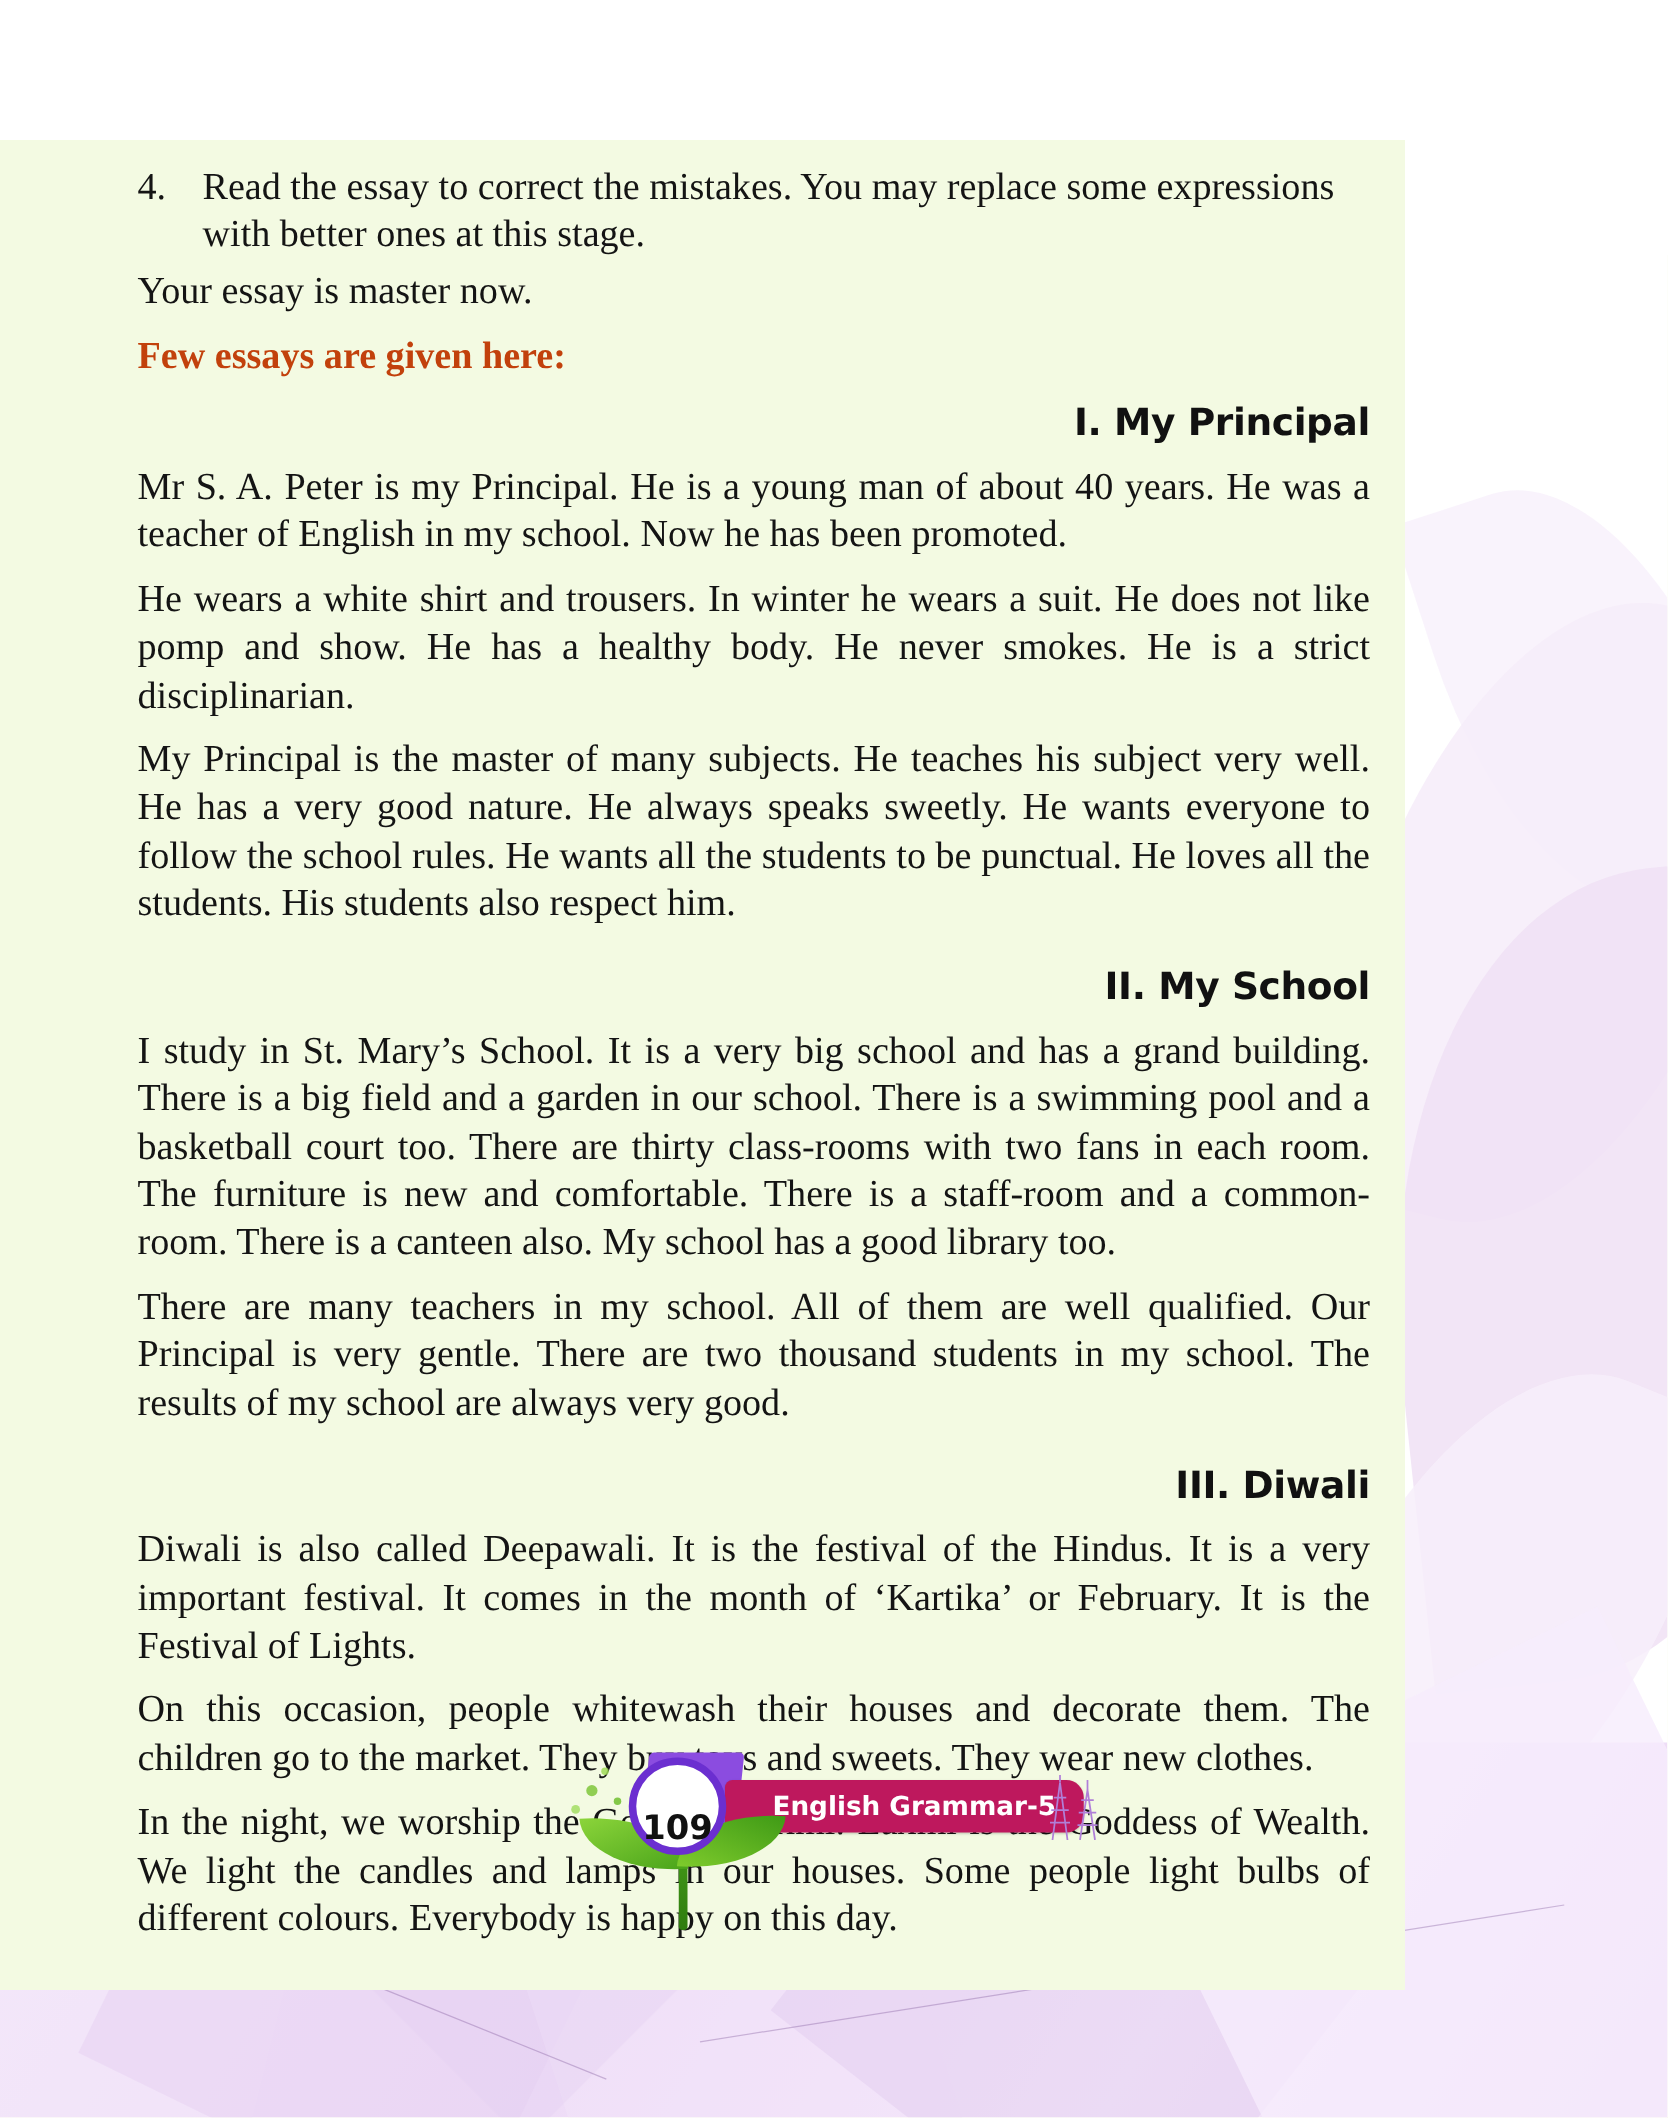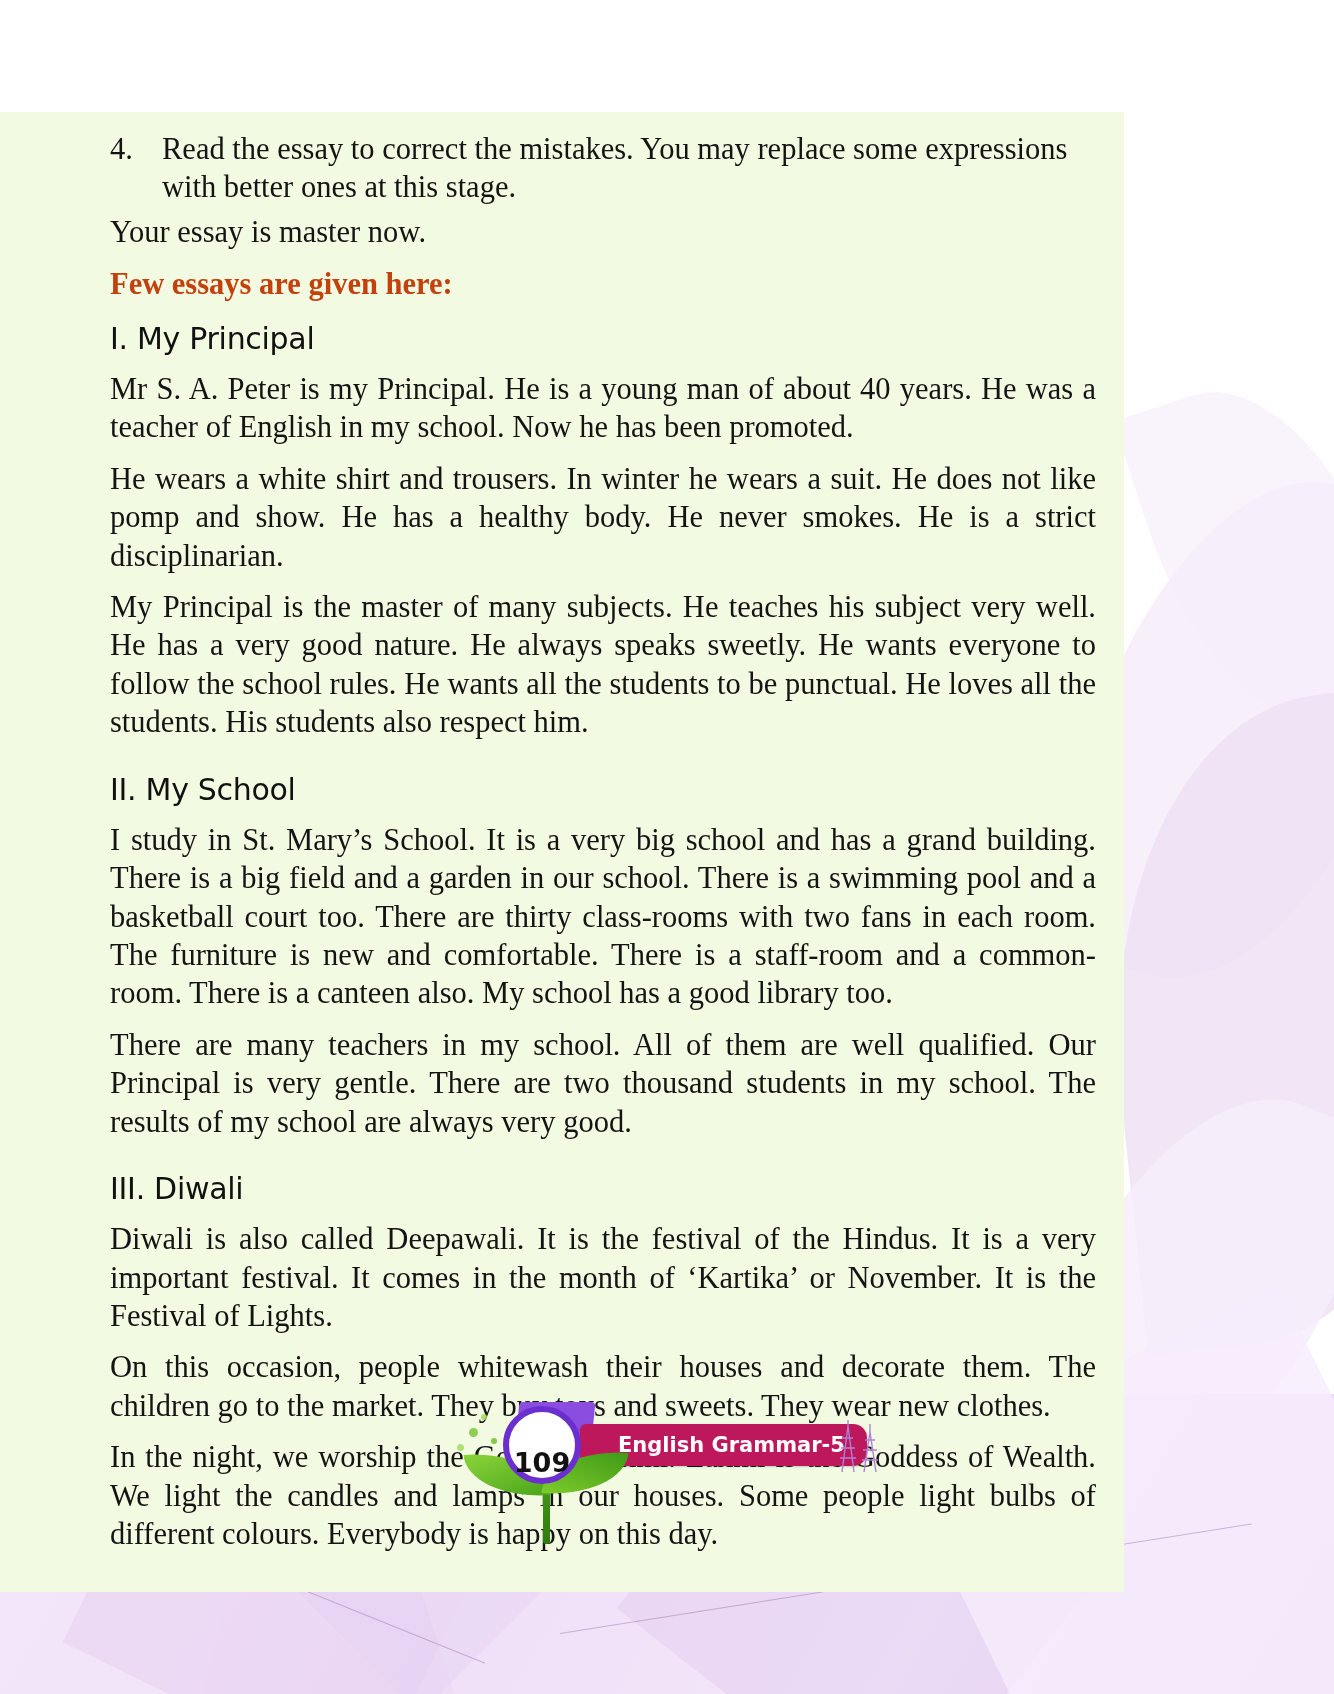--- a/index.html
+++ b/index.html
@@ -165,23 +165,23 @@
 
   .red-head {
     font-size: 30.5px;
     line-height: 1.3;
     font-weight: bold;
     color: #c2410c;
     margin: 14px 0 16px 0;
   }
 
   .essay-title {
-    text-align: left;
+    text-align: right;
     font-family: "DejaVu Sans", "Liberation Sans", sans-serif;
-    font-weight: normal;
+    font-weight: bold;
     font-size: 30px;
     letter-spacing: -0.3px;
     color: #111111;
     margin: 16px 0 14px 0;
   }
   .gap-top { margin-top: 30px; }
 
   
   .footer {
     position: absolute;
@@ -341,21 +341,21 @@
       <div class="essay-title">I. My Principal</div>
       <p>Mr S. A. Peter is my Principal. He is a young man of about 40 years. He was a teacher of English in my school. Now he has been promoted.</p>
       <p>He wears a white shirt and trousers. In winter he wears a suit. He does not like pomp and show. He has a healthy body. He never smokes. He is a strict disciplinarian.</p>
       <p>My Principal is the master of many subjects. He teaches his subject very well. He has a very good nature. He always speaks sweetly. He wants everyone to follow the school rules. He wants all the students to be punctual. He loves all the students. His students also respect him.</p>
 
       <div class="essay-title gap-top">II. My School</div>
       <p>I study in St. Mary’s School. It is a very big school and has a grand building. There is a big field and a garden in our school. There is a swimming pool and a basketball court too. There are thirty class-rooms with two fans in each room. The furniture is new and comfortable. There is a staff-room and a common-room. There is a canteen also. My school has a good library too.</p>
       <p>There are many teachers in my school. All of them are well qualified. Our Principal is very gentle. There are two thousand students in my school. The results of my school are always very good.</p>
 
       <div class="essay-title gap-top">III. Diwali</div>
-      <p>Diwali is also called Deepawali. It is the festival of the Hindus. It is a very important festival. It comes in the month of ‘Kartika’ or November. It is the Festival of Lights.</p>
+      <p>Diwali is also called Deepawali. It is the festival of the Hindus. It is a very important festival. It comes in the month of ‘Kartika’ or February. It is the Festival of Lights.</p>
       <p>On this occasion, people whitewash their houses and decorate them. The children go to the market. They buy toys and sweets. They wear new clothes.</p>
       <p>In the night, we worship the Goddess Laxmi. Laxmi is the Goddess of Wealth. We light the candles and lamps in our houses. Some people light bulbs of different colours. Everybody is happy on this day.</p>
 
     </div>
   </div>
 
   <div class="footer">
 
     <svg class="tower" viewBox="0 0 52 54">
       <g stroke="#b07fd8" stroke-width="1.4" fill="none">

